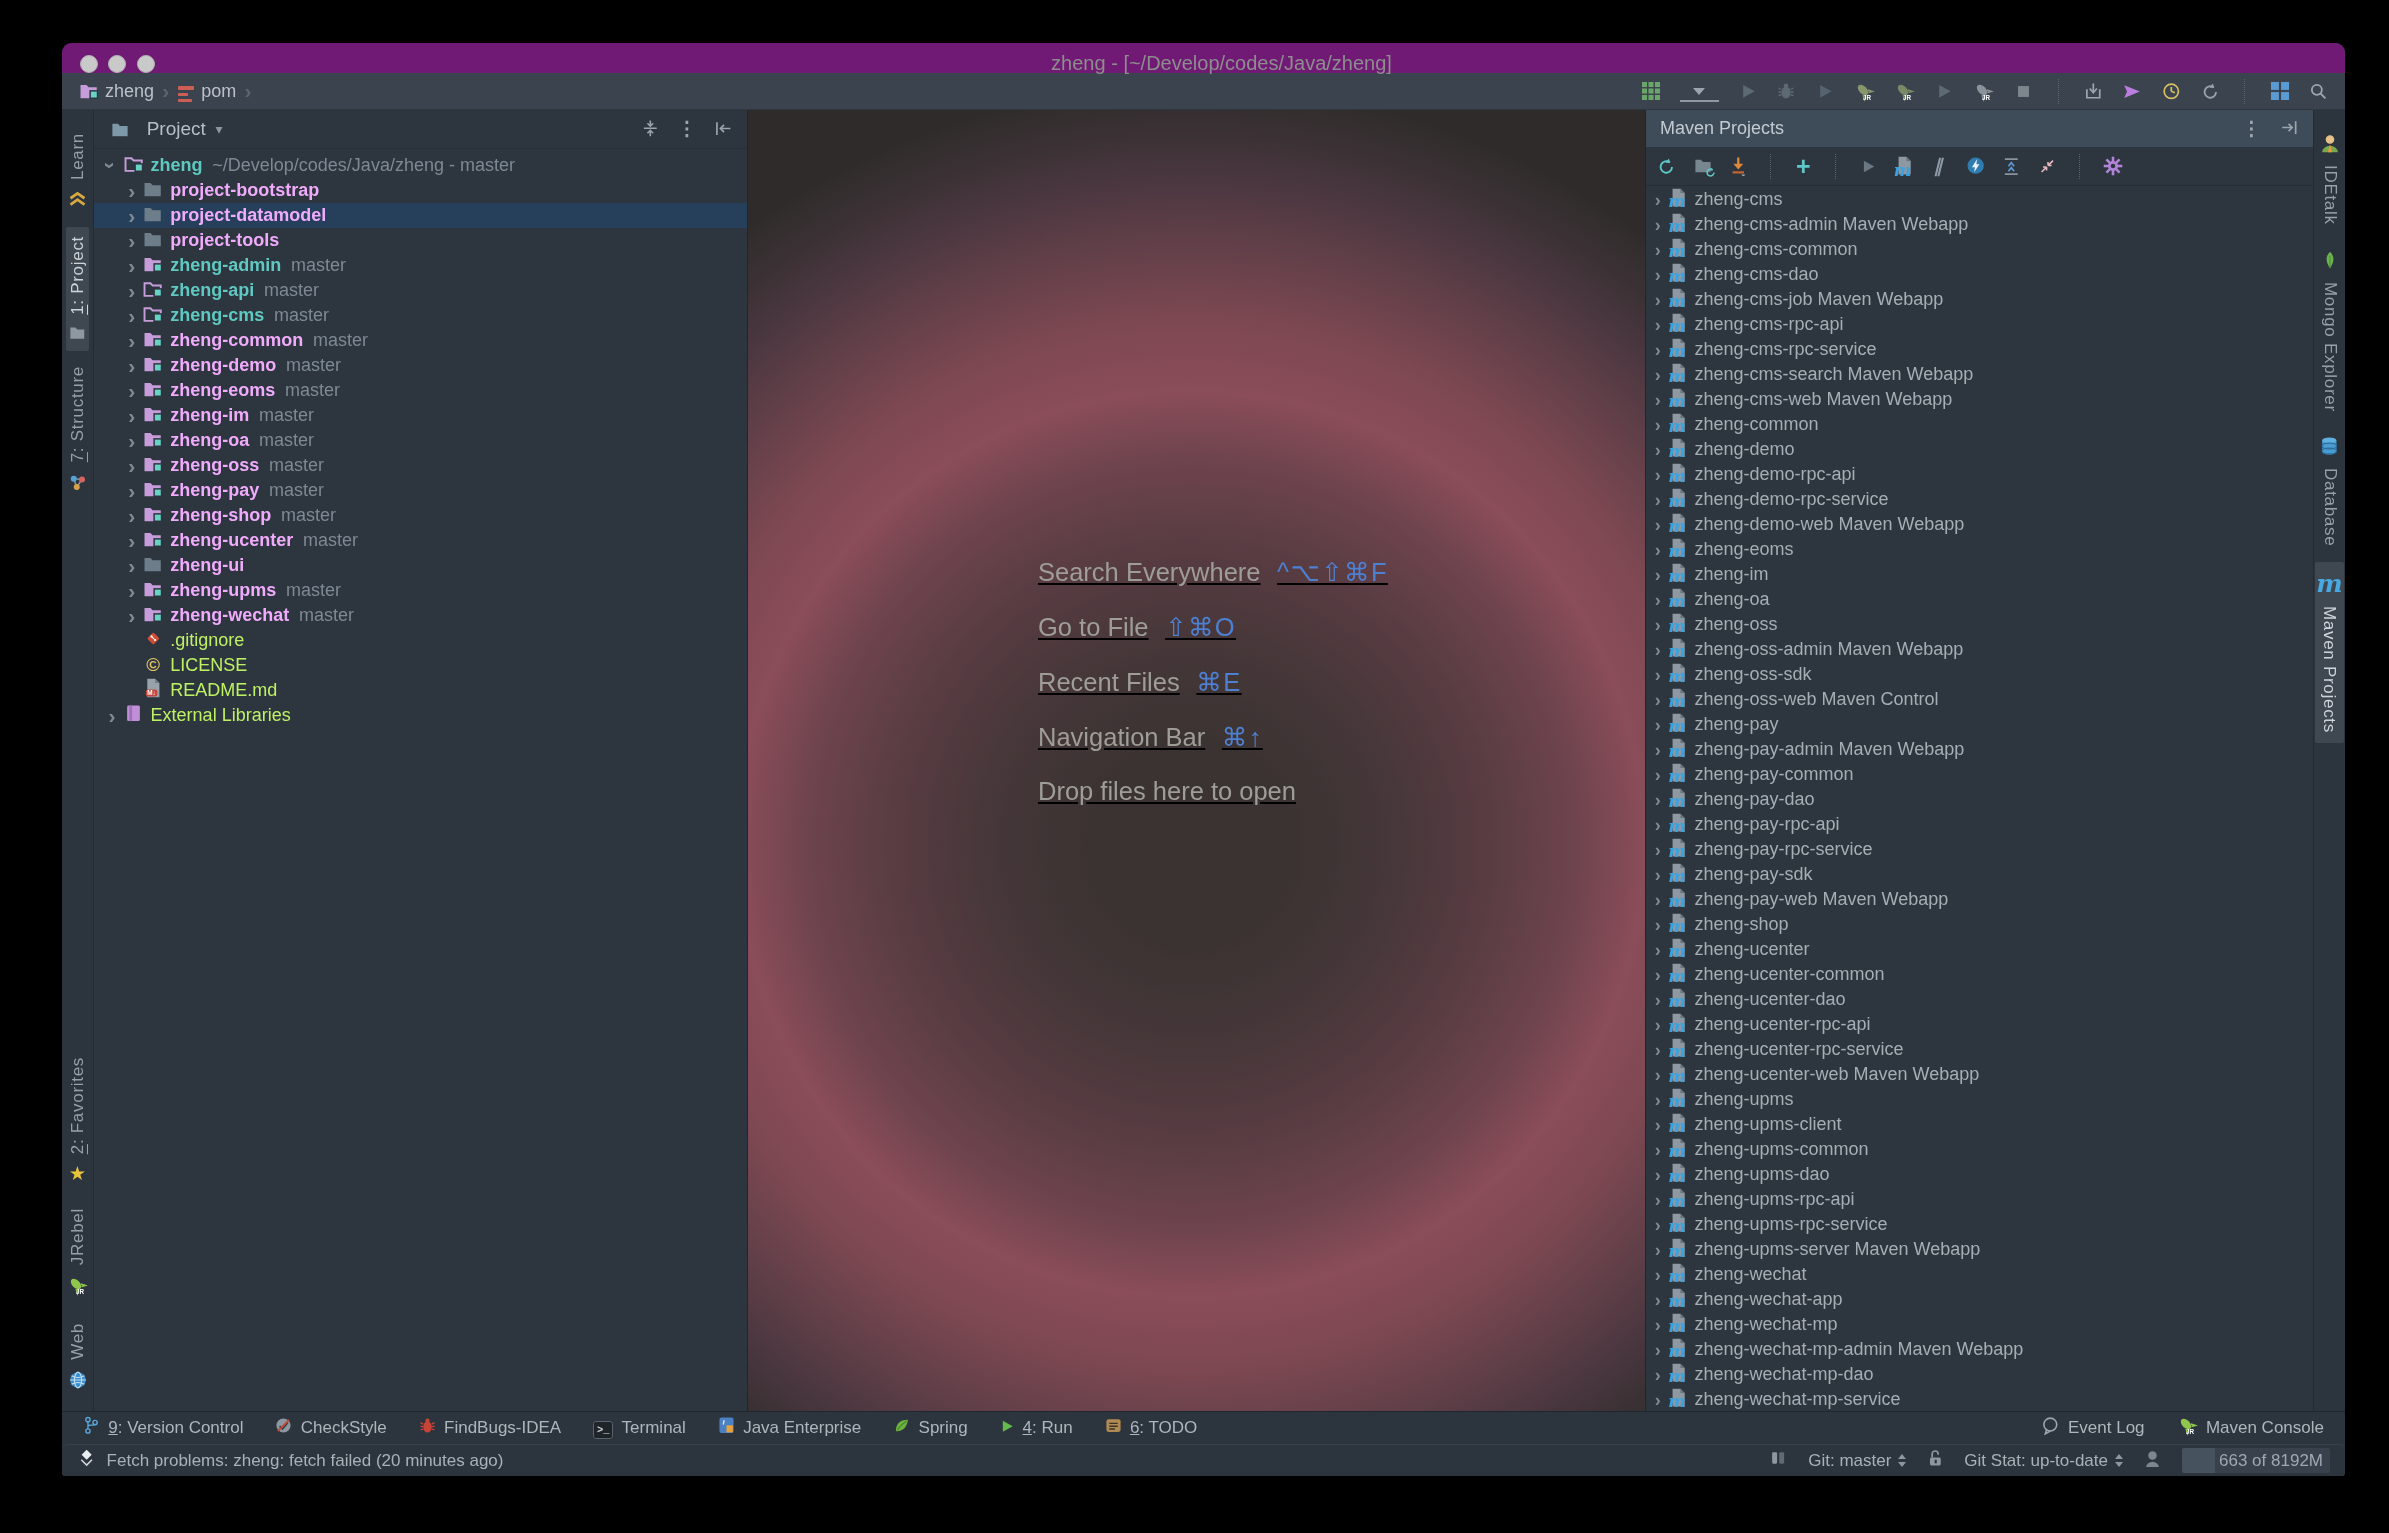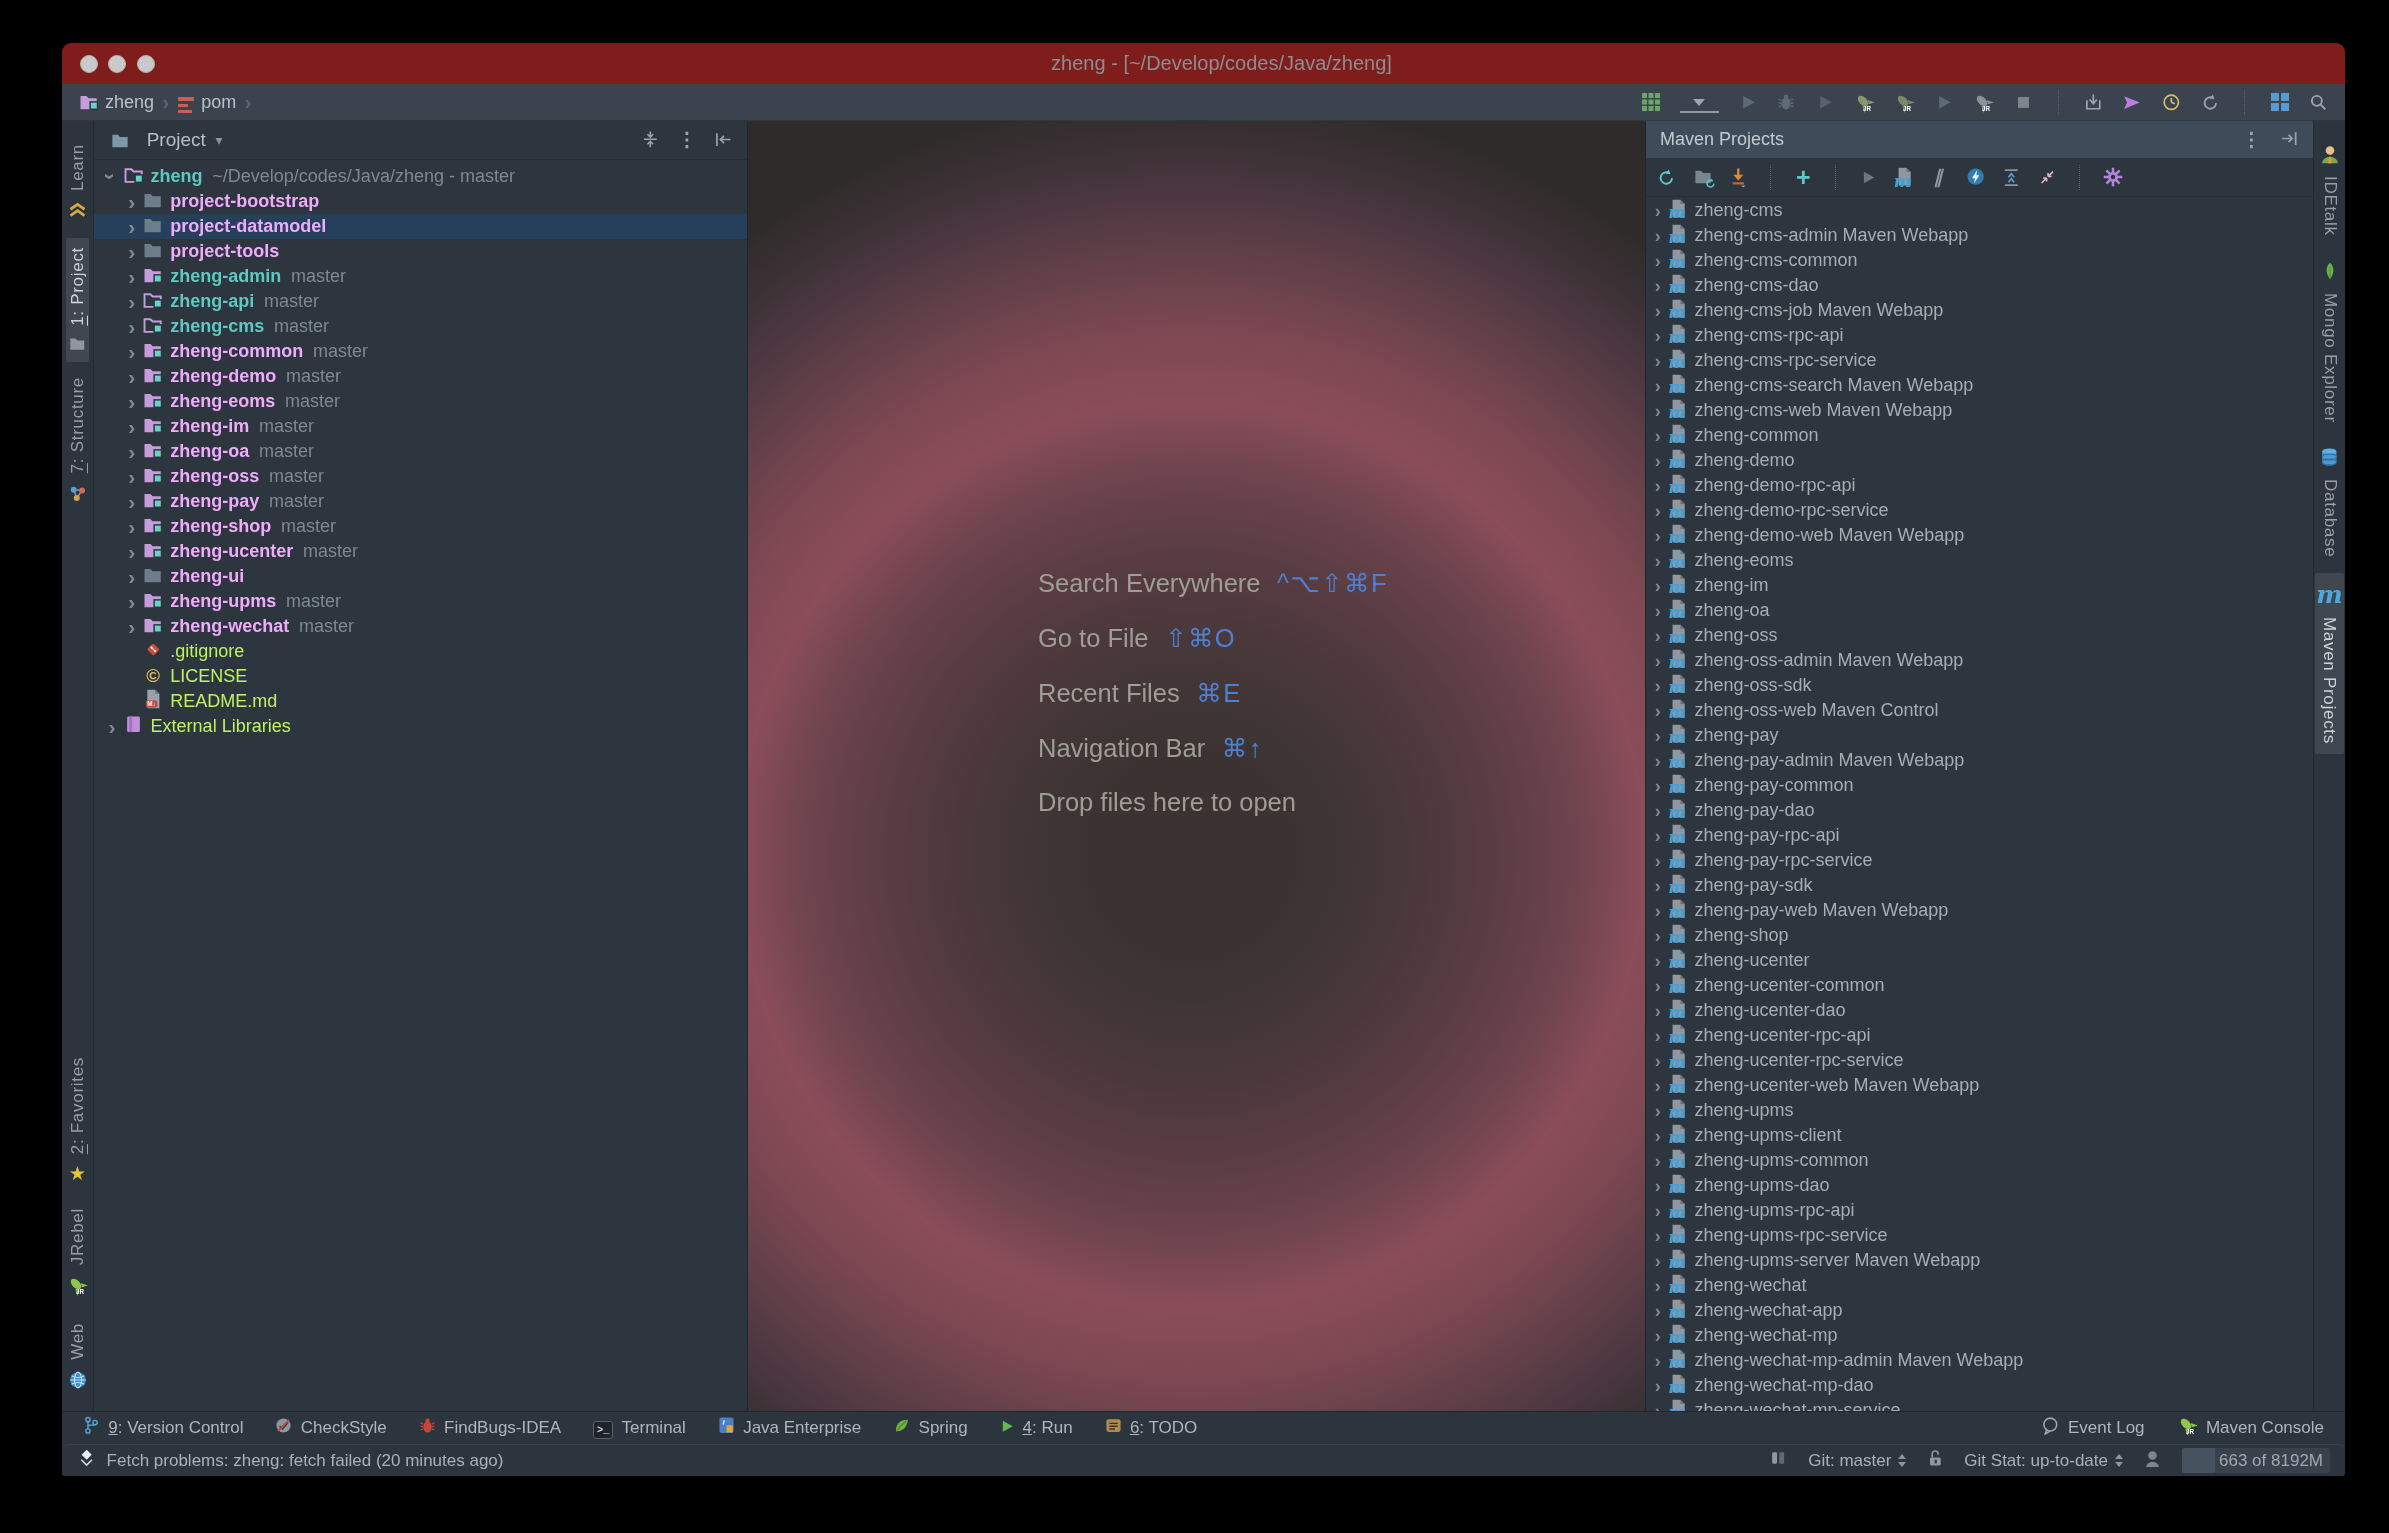--- a/index.html
+++ b/index.html
@@ -1,18 +1,18 @@
 <!DOCTYPE html>
 <html style="font-size:11px"><head>
 <meta charset="utf-8">
 <style>
   * { box-sizing: border-box; margin:0; padding:0; }
   html,body { background:#000; width:2389px; height:1534px; font-family:"Liberation Sans", sans-serif; overflow:hidden; }
   .window { position:absolute; left:62px; top:43px; width:2283px; height:1433px; border-radius:9.7px 9.7px 2.8px 2.8px; overflow:hidden; display:flex; flex-direction:column; background:#2d353e; }
-  .titlebar { height:41px; background:#7f1d1d; position:relative; flex:0 0 auto;padding-left:36px; }
+  .titlebar { height:30px; background:#701a75; position:relative; flex:0 0 auto;padding-left:36px; }
   .lights { position:absolute; left:18px; top:11.7px; display:flex; gap:10.4px; }
   .light { width:18px; height:18px; border-radius:50%; background:#c9c9c9; border:0.7px solid #b0b0b0; }
   .wtitle { text-align:center; line-height:41px; color:#8d8d8d; font-size:20px; }
   .toolbar { height:37px; background:#3b434e; border-bottom:1.4px solid #2e3640; display:flex; align-items:center; padding:0 16.6px; flex:0 0 auto; }
   .crumbs { display:flex; align-items:center; gap:8.3px; }
   .crumb { display:flex; align-items:center; gap:7px; }
   .crumb-label { color:#b9c1c9; font-size:18px; }
   .crumb-sep { color:#5a6570; font-size:21px; font-weight:bold; }
   .tb-icons { margin-left:auto; display:flex; align-items:center; gap:19.3px; }
   .tb-icons .ti { display:inline-flex; align-items:center; justify-content:center; min-width:19.3px; }
@@ -43,21 +43,21 @@
   .nm.muted { color:#f0abfc; font-weight:700; }
   .nm.file { color:#bef264; }
   .sfx { color:#7d8993; margin-left:9.7px; font-weight:400; }
   .editor { flex:1; position:relative; min-width:0;
     background:#2f2b2a;
     background-image:radial-gradient(circle 759px at 443px 734px,
       #3b3332 0px, #3b3332 104px, #463739 200px, #583c42 297px,
       #6f444e 387px, #8a4d59 452px, #7e4852 521px, #634049 597px,
       #4b3740 663px, #3a3134 714px, #322d2d 752px, #2f2b2a 759px); }
   .shortcuts { position:absolute; left:290px; top:447px; display:flex; flex-direction:column; gap:25px; }
-  .shortcut { font-size:25.5px; white-space:nowrap; }
+  .shortcut { font-size:25.5px; white-space:nowrap;text-decoration:underline; }
   .sc-label { color:#9e9d98; }
   .sc-keys { color:#4d80d2; margin-left:16.6px; letter-spacing:1.4px; }
   .maven { width:668px; background:#2d353e; border-left:0.7px solid #20262e; display:flex; flex-direction:column; flex:0 0 auto; }
   .mhead { height:37px; background:#3e4b59; display:flex; align-items:center; padding:0 14px; flex:0 0 auto; }
   .mtitle { color:#c3cbd2; font-size:18px; }
   .mhead-icons { margin-left:auto; display:flex; gap:19.3px; align-items:center; }
   .mtoolbar { height:39px; display:flex; align-items:center; padding:0 11px; gap:16.6px; border-bottom:0.7px solid #272e37; flex:0 0 auto; }
   .mtoolbar .ti { display:inline-flex; align-items:center; justify-content:center; min-width:19.3px; }
   .mlist { flex:1; overflow:hidden; padding-top:1.4px; }
   .mrow { height:25px; display:flex; align-items:center; font-size:18px; color:#a6aeb5; white-space:nowrap; padding-left:2.8px; }

